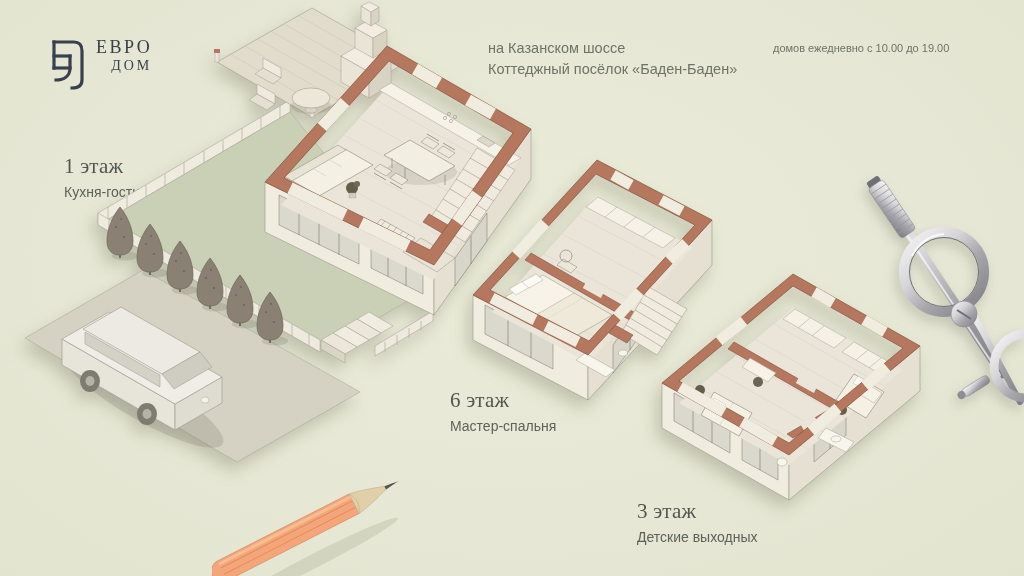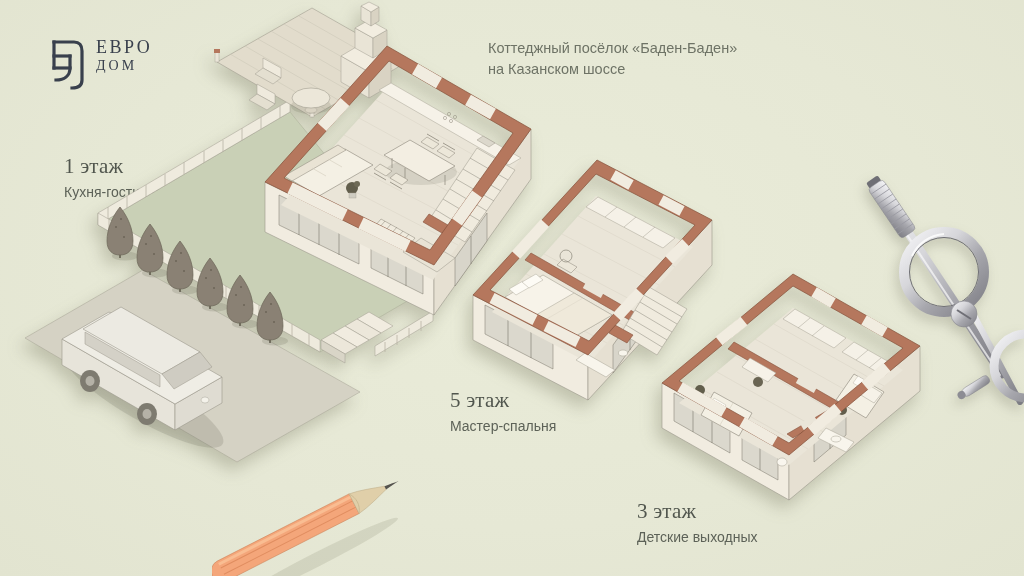--- a/index.html
+++ b/index.html
@@ -1,21 +1,21 @@
 <!DOCTYPE html>
 <html><head>
 <meta charset="utf-8">
 <style>
   html,body{margin:0;padding:0;}
   body{width:1024px;height:576px;overflow:hidden;background:#e6e8d5;
        font-family:"Liberation Sans",sans-serif;position:relative;}
   .page{position:absolute;inset:0;background:radial-gradient(ellipse at 50% 45%,#eaecd9 0%,#e6e8d5 60%,#e2e4d0 100%);}
   
   .brand{position:absolute;left:48px;top:38px;display:flex;align-items:flex-start;gap:12px;}
-  .brand-name{font-family:"Liberation Serif",serif;color:#39404d;line-height:1.1;}
+  .brand-name{font-family:"Liberation Serif",serif;color:#39404d;line-height:1.1;text-align:right;}
   .brand-name .l1{font-size:18px;letter-spacing:2.5px;display:block;}
   .brand-name .l2{font-size:14px;letter-spacing:3px;display:block;}
   
   .title{position:absolute;left:488px;top:38px;font-size:14.5px;line-height:1.45;color:#6e7366;}
   .schedule{position:absolute;left:773px;top:40px;font-size:11px;line-height:1.5;color:#6e7366;}
   
   .floor-label{position:absolute;color:#51564e;}
   .floor-label h2{margin:0;font-size:21px;font-weight:500;letter-spacing:.2px;font-family:Liberation Serif, serif;}
   .floor-label p{margin:5px 0 0 0;font-size:14px;color:#5d6258;}
   #lbl1{left:64px;top:154px;} #lbl2{left:450px;top:388px;} #lbl3{left:637px;top:499px;}
@@ -41,32 +41,33 @@
         <path d="M6,30 L22,30"></path>
       </g>
     </svg>
     <div class="brand-name">
       <span class="l1">ЕВРО</span>
       <span class="l2">ДОМ</span>
     </div>
   </div>
 
   <div class="title">
+    <div>на Казанском шоссе</div>
     <div>Коттеджный посёлок «Баден-Баден»</div>
-    <div>на Казанском шоссе</div>
   </div>
   <div class="schedule">
+    <div>домов ежедневно с 10.00 до 19.00</div>
   </div>
 
   <div class="floor-label" id="lbl1">
     <h2>1 этаж</h2>
     <p>Кухня-гостиная</p>
   </div>
   <div class="floor-label" id="lbl2">
-    <h2>5 этаж</h2>
+    <h2>6 этаж</h2>
     <p>Мастер-спальня</p>
   </div>
   <div class="floor-label" id="lbl3">
     <h2>3 этаж</h2>
     <p>Детские выходных</p>
   </div>
 
   <svg id="plan1" class="plan" width="560" height="500" viewBox="0 0 560 500">
 
     <polygon points="265,112 73,225 295,352 408,286" fill="#c9d0b6" stroke="#adb09a" stroke-width=".6"></polygon>

